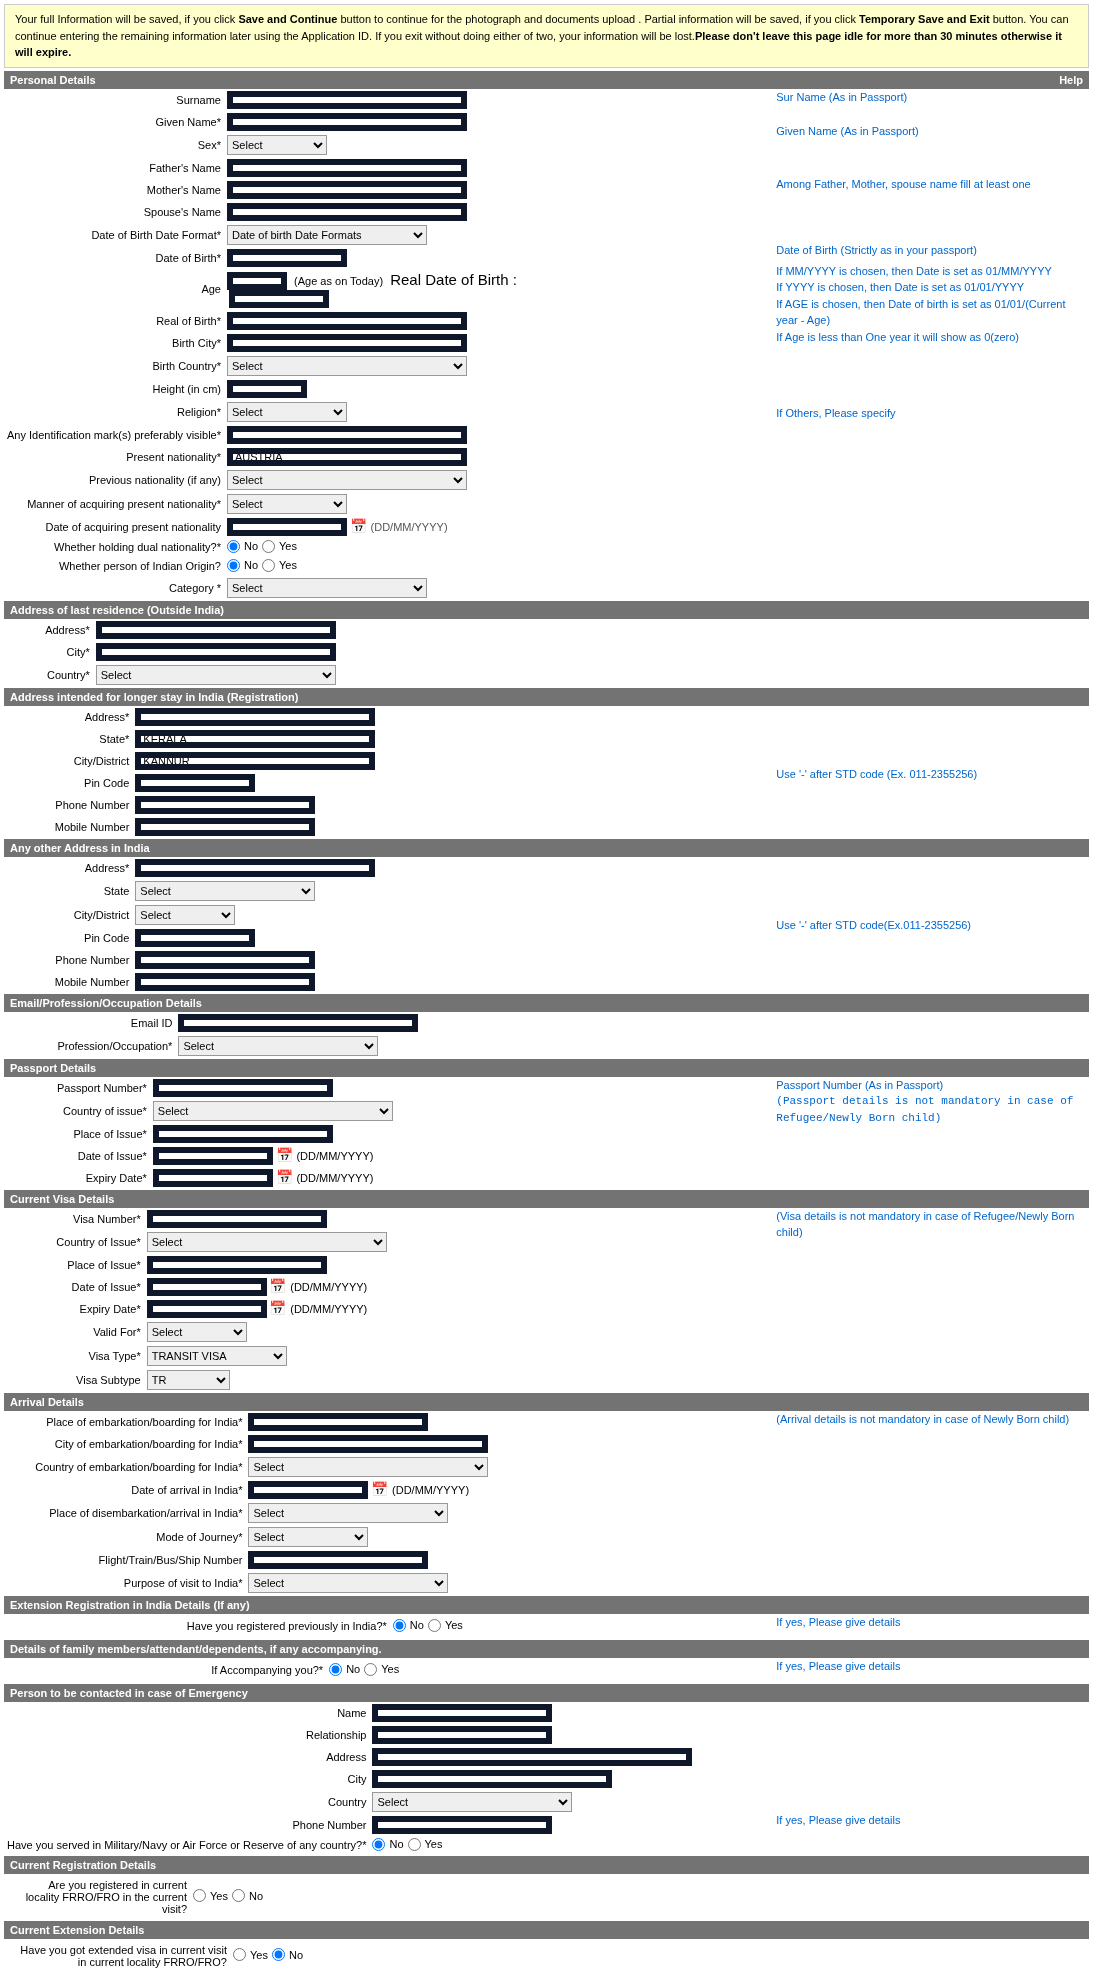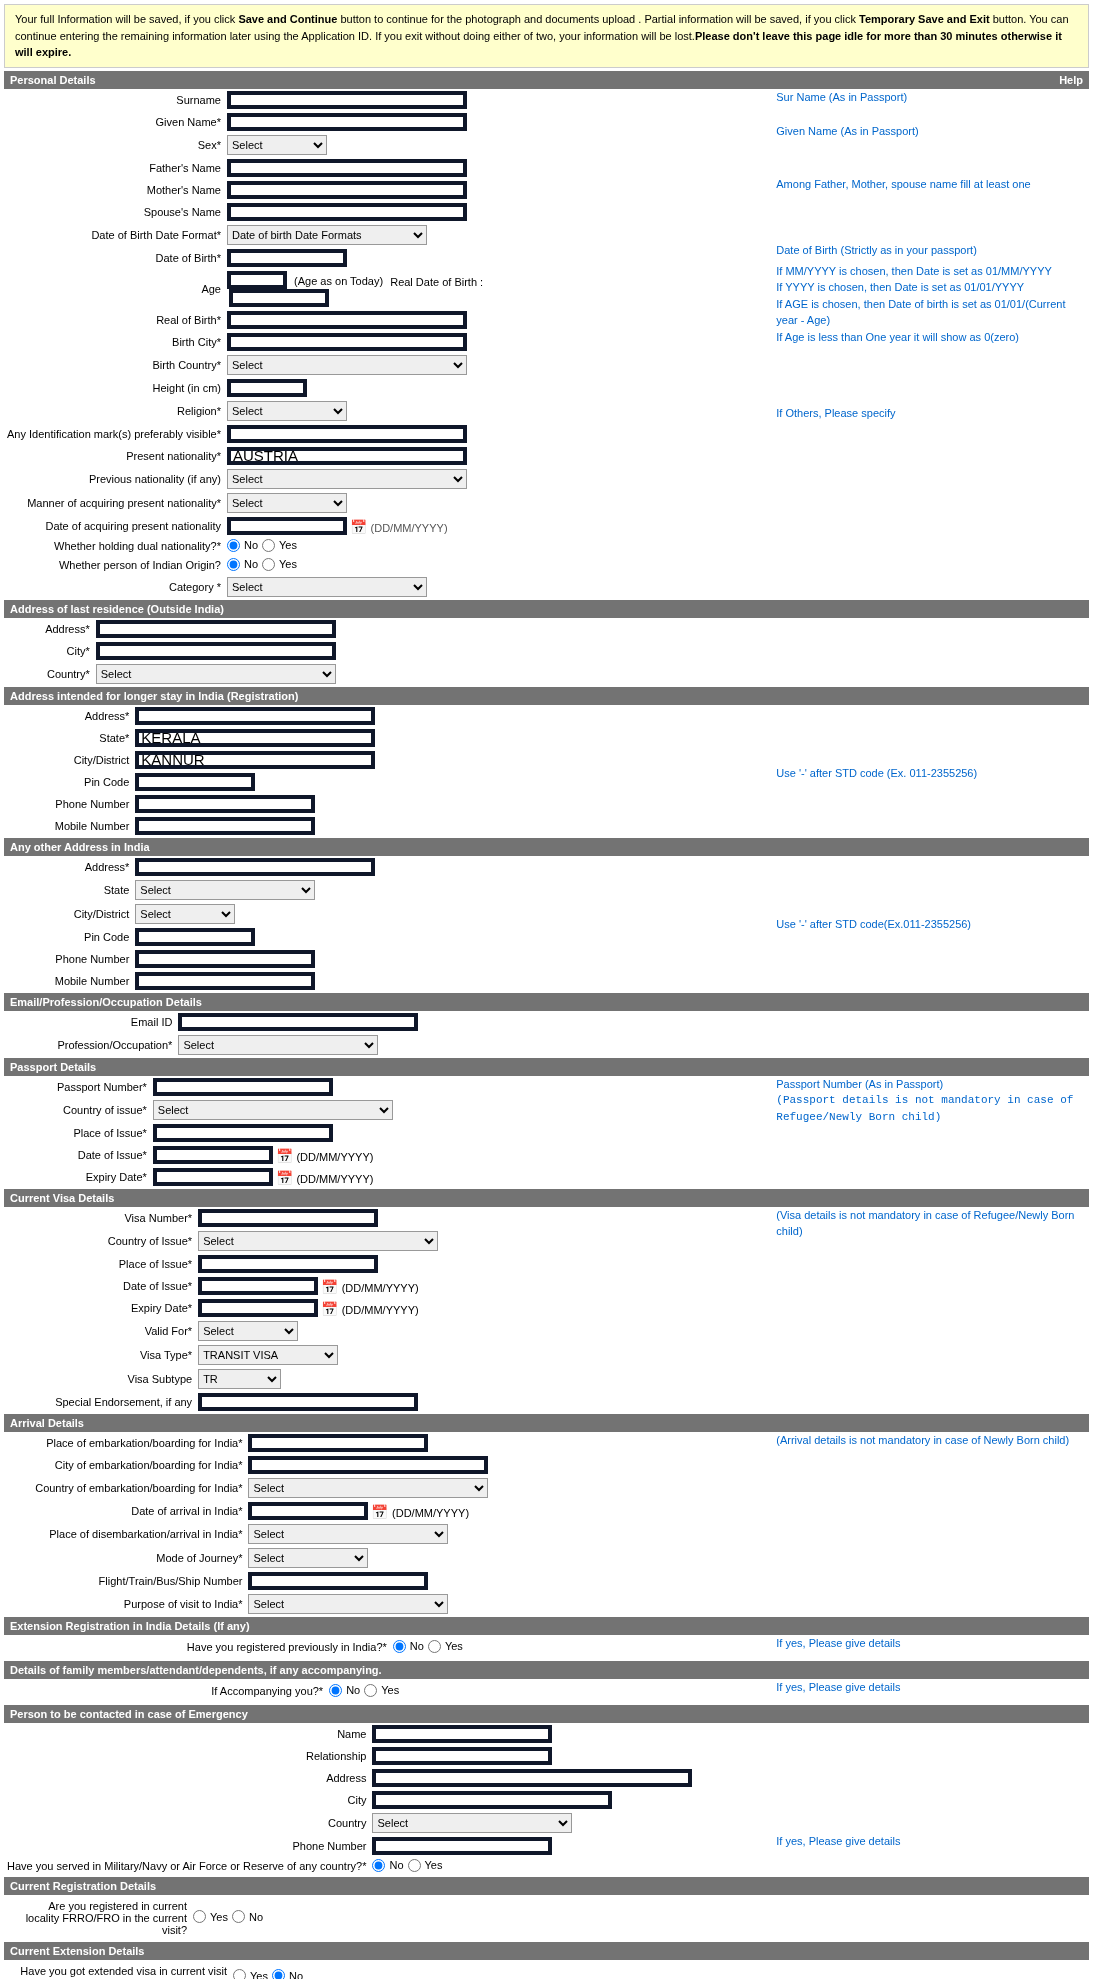--- a/index.html
+++ b/index.html
@@ -33,22 +33,22 @@
       color: #000;
       font-size: 11px;
     }
     
     .input-cell {
       text-align: left;
     }
     
     input[type="text"] {
       height: 18px;
-      font-size: 15px;
-      border: 4px solid #0f172a;
+      font-size: 11px;
+      border: 6px solid #0f172a;
       padding: 1px 2px;
     }
     
     select {
       height: 20px;
       font-size: 11px;
       border: 1px solid #999;
     }
     
     .full-width-input { width: 240px; }
@@ -165,21 +165,21 @@
               </tr>
               <tr>
                 <td class="label-cell">Date of Birth*</td>
                 <td class="input-cell"><input type="text" style="width: 120px;"></td>
               </tr>
               <tr>
                 <td class="label-cell">Age</td>
                 <td class="input-cell">
                   <input type="text" style="width: 60px;">
                   <span style="font-size:11px; margin: 0 4px;">(Age as on Today)</span>
-                  <span style="font-size:11px;text-align:center;">Real Date of Birth :</span>
+                  <span style="font-size:15px;text-align:center;">Real Date of Birth :</span>
                   <input type="text" style="width: 100px; margin-left: 2px;">
                 </td>
               </tr>
               <tr>
                 <td class="label-cell">Real of Birth*</td>
                 <td class="input-cell"><input type="text" style="width: 240px;"></td>
               </tr>
               <tr>
                 <td class="label-cell">Birth City*</td>
                 <td class="input-cell"><input type="text" style="width: 240px;"></td>
@@ -557,24 +557,20 @@
                 </td>
               </tr>
               <tr>
                 <td class="label-cell">Visa Subtype</td>
                 <td class="input-cell">
                   <select style="width:83px;">
                     <option>TR</option>
                   </select>
                 </td>
               </tr>
-              <tr>
-                <td class="label-cell">Special Endorsement, if any</td>
-                <td class="input-cell"><input type="text" style="width: 220px;"></td>
-              </tr>
             </tbody>
           </table>
         </td>
         <td class="help-cell">
           <div class="help-text">(Visa details is not mandatory in case of Refugee/Newly Born child)</div>
         </td>
       </tr>
 
       <tr class="section-row">
         <td colspan="2">

